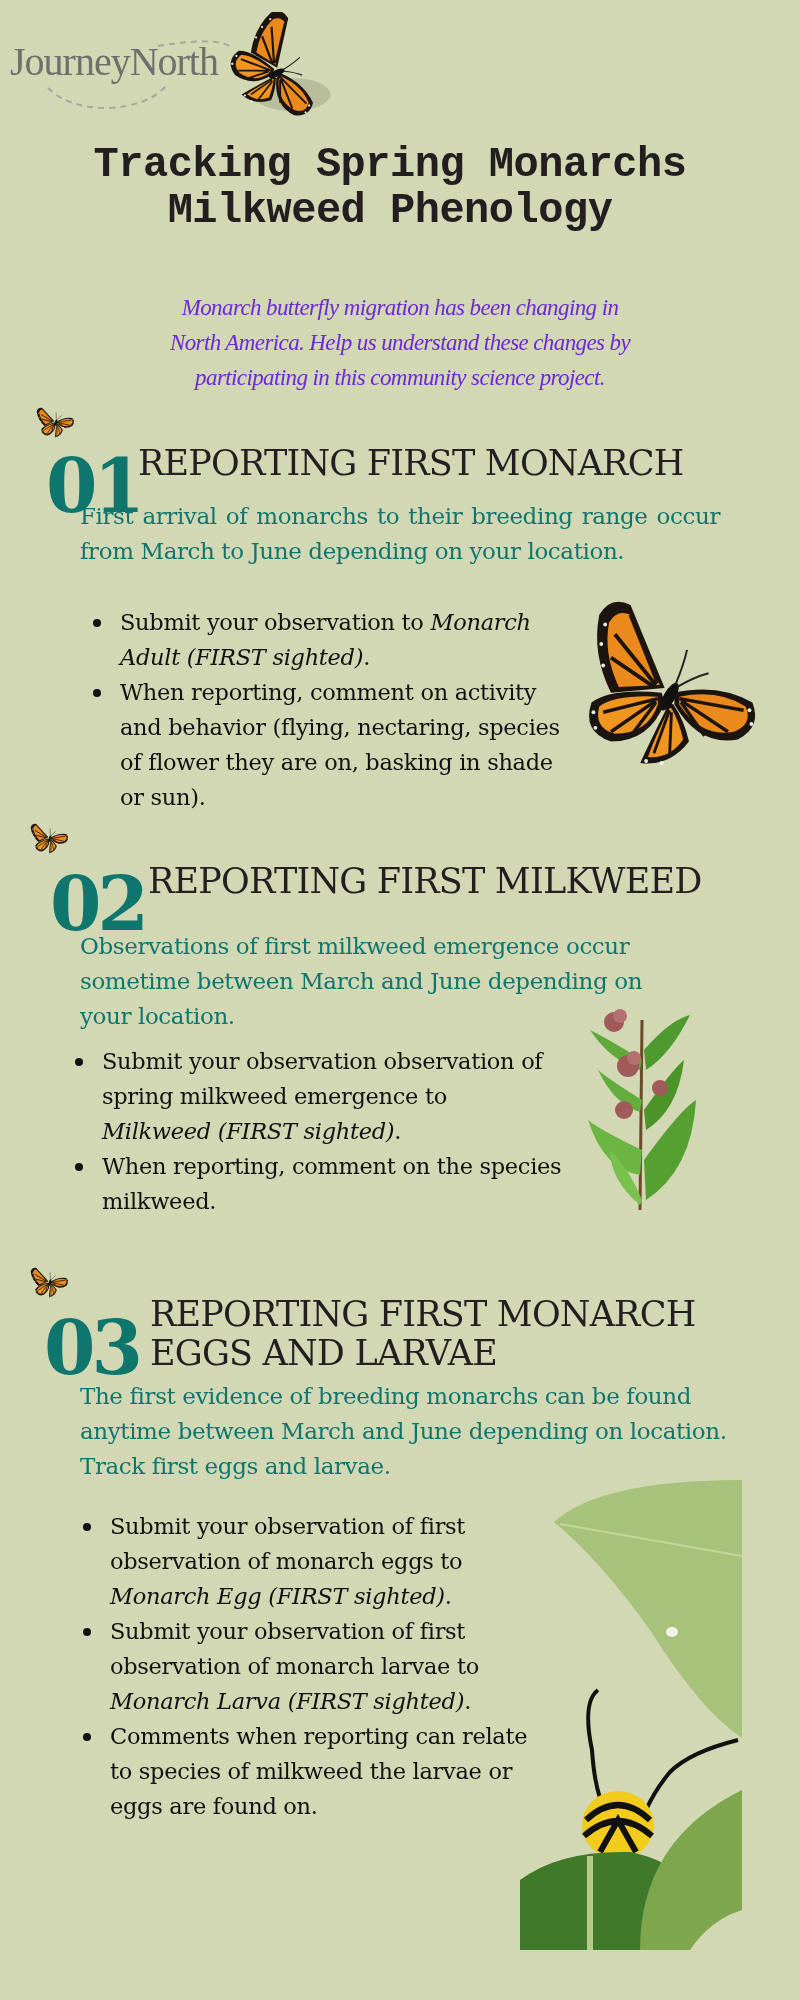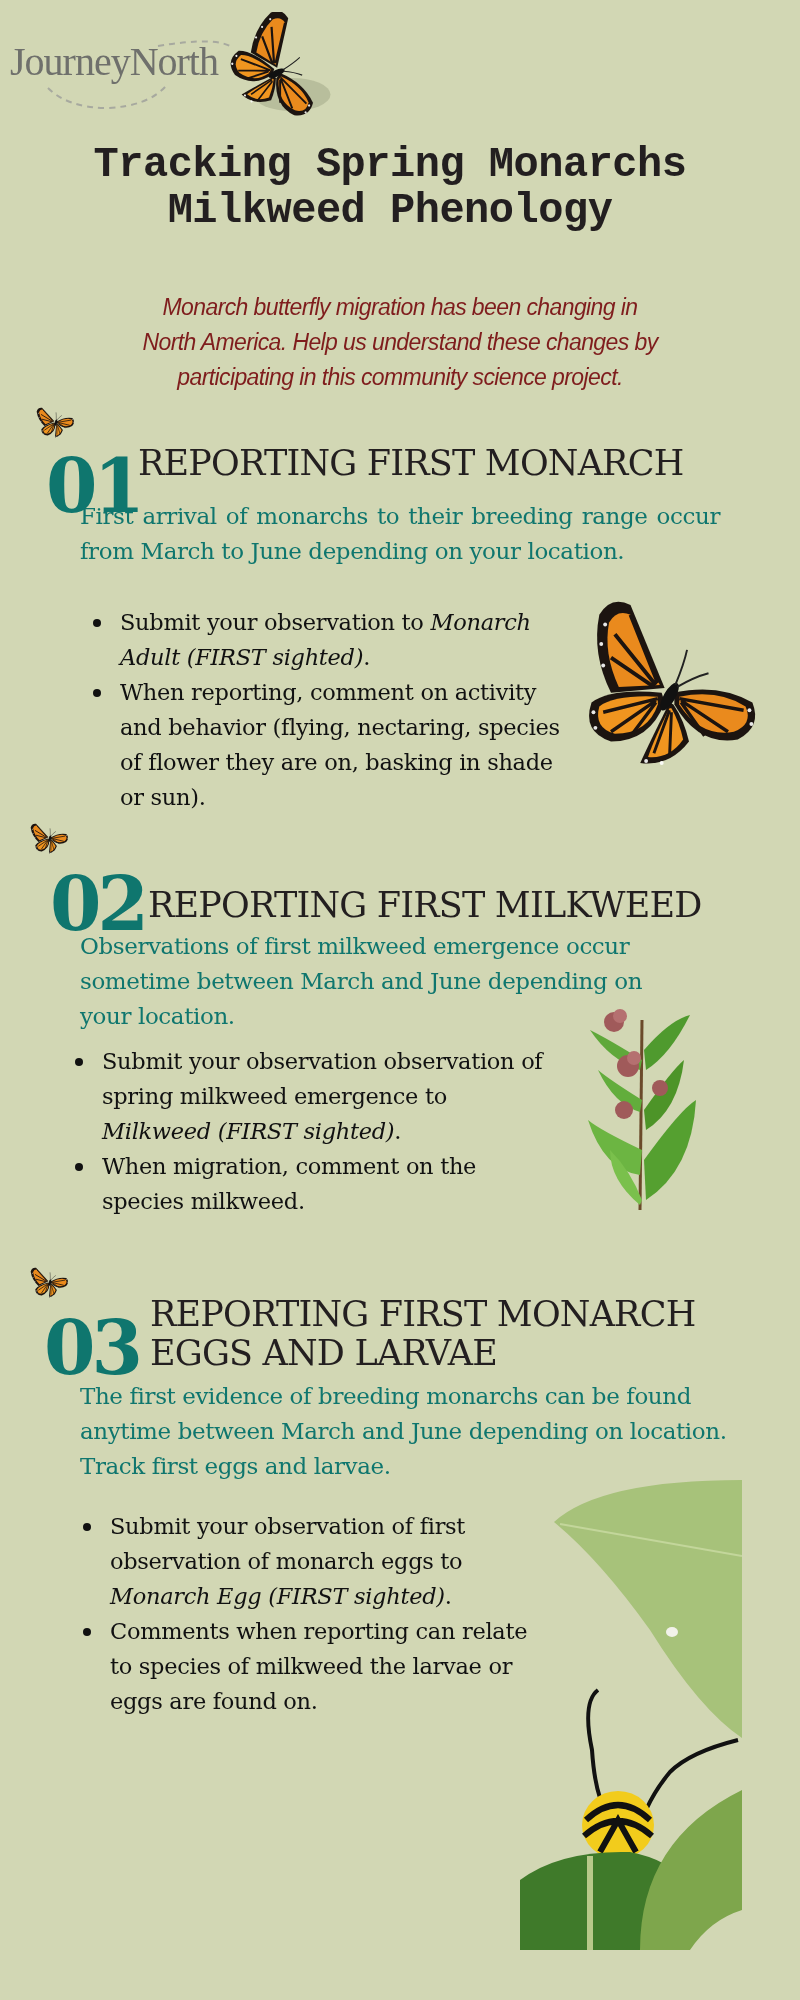--- a/index.html
+++ b/index.html
@@ -9,21 +9,21 @@
   .abs { position: absolute; }
 
   
   .logo { left: 8px; top: 12px; width: 330px; height: 120px; }
   .logo-text { position: absolute; left: 2px; top: 26px; font-family: "Liberation Serif", serif; font-size: 40px; color: #6f706c; letter-spacing: -1px; white-space: nowrap; }
   .logo-arc { position: absolute; left: 0; top: 14px; }
   .logo-butterfly { position: absolute; left: 218px; top: 0; }
 
   
   .title { left: 60px; top: 142px; width: 660px; text-align: center; font-family: Liberation Mono, monospace; font-weight: bold; font-size: 42px; line-height: 46px; color: #231f20; letter-spacing: -0.5px; }
-  .intro { left: 70px; top: 290px; width: 660px; text-align: center; font-family: Liberation Sans, sans-serif; font-style: italic; font-size: 23px; line-height: 35px; color: #7f1d1d; letter-spacing: -0.6px; }
+  .intro { left: 70px; top: 290px; width: 660px; text-align: center; font-family: Liberation Serif, serif; font-style: italic; font-size: 23px; line-height: 35px; color: #6d28d9; letter-spacing: -0.6px; }
 
   
   .sec-num { font-family: "DejaVu Serif", serif; font-weight: bold; font-size: 74px; line-height: 74px; color: #0f766e; letter-spacing: -4px; margin-top: 19px; }
   .sec-title { font-family: "DejaVu Serif", serif; font-size: 35px; line-height: 39px; color: #231f20; letter-spacing: -0.8px; white-space: nowrap; }
   .sec-para { font-family: "DejaVu Serif", serif; font-size: 23px; line-height: 35px; color: #0f766e; letter-spacing: -0.4px; }
   .justify { text-align: justify; text-align-last: left; }
 
   ul.bullets { list-style: none; }
   ul.bullets li { position: relative; font-family: "DejaVu Serif", serif; font-size: 22.5px; line-height: 35px; color: #111; letter-spacing: -0.3px; }
   ul.bullets li::before { content: ""; position: absolute; left: -27px; top: 14px; width: 8px; height: 8px; border-radius: 50%; background: #111; }
@@ -105,25 +105,25 @@
   <li><span>When reporting, comment on activity and behavior (flying, nectaring, species of flower they are on, basking in shade or sun).</span></li>
 </ul>
 <svg class="abs" style="left:572px; top:588px;" width="195" height="190" viewBox="0 0 200 180">
     <use href="#monarch"></use>
   </svg>
 
 <svg class="abs mini-fly" style="left:24px; top:818px;" viewBox="0 0 200 180">
     <use href="#monarch" transform="rotate(-20 100 90)"></use>
   </svg>
 <div class="abs sec-num" style="left:50px; top:848px;">02</div>
-<div class="abs sec-title" style="left:148px; top:886px;text-align:center;">REPORTING FIRST MILKWEED</div>
+<div class="abs sec-title" style="left:148px; top:862px;text-align:center;">REPORTING FIRST MILKWEED</div>
 <p class="abs sec-para" style="left:80px; top:929px; width:620px;">Observations of first milkweed emergence occur sometime between March and June depending on your location.</p>
 <ul class="abs bullets" style="left:102px; top:1044px; width:460px;">
   <li><span> Submit your observation observation of spring milkweed emergence to </span><span class="it">Milkweed (FIRST sighted)</span><span>.</span></li>
-  <li><span>When migration, comment on the species milkweed.</span></li>
+  <li><span>When reporting, comment on the species milkweed.</span></li>
 </ul>
 <svg class="abs" style="left:580px; top:1000px;" width="120" height="210" viewBox="0 0 120 210">
   <path d="M60 210 L62 20" stroke="#6b4a2a" stroke-width="3"></path>
   <path d="M62 60 Q30 40 10 30 Q30 60 60 70 Z" fill="#5fa83a"></path>
   <path d="M64 50 Q90 20 110 15 Q90 55 66 70 Z" fill="#4f9a2e"></path>
   <path d="M62 100 Q30 80 18 70 Q34 104 60 112 Z" fill="#62ad3c"></path>
   <path d="M64 110 Q92 70 104 60 Q98 110 66 130 Z" fill="#4d9428"></path>
   <path d="M62 150 Q20 130 8 120 Q24 170 60 175 Z" fill="#6cb542"></path>
   <path d="M64 160 Q100 110 116 100 Q112 170 66 200 Z" fill="#55a030"></path>
   <path d="M60 205 Q30 180 30 150 Q50 170 62 200 Z" fill="#7ac04c"></path>
@@ -141,20 +141,21 @@
     <use href="#monarch" transform="rotate(-20 100 90)"></use>
   </svg>
 <div class="abs sec-num" style="left:44px; top:1292px;">03</div>
 <div class="abs sec-title" style="left:150px; top:1295px;">
   <div>REPORTING FIRST MONARCH</div>
   <div>EGGS AND LARVAE</div>
 </div>
 <p class="abs sec-para" style="left:80px; top:1379px; width:650px;">The first evidence of breeding monarchs can be found anytime between March and June depending on location. Track first eggs and larvae.</p>
 <ul class="abs bullets" style="left:110px; top:1509px; width:430px;">
   <li><span>Submit your observation of first observation of monarch eggs to </span><span class="it">Monarch Egg (FIRST sighted)</span><span>.</span></li>
+  <li><span>Submit your observation of first observation of monarch larvae to </span><span class="it">Monarch Larva (FIRST sighted)</span><span>.</span></li>
   <li><span>Comments when reporting can relate to species of milkweed the larvae or eggs are found on.</span></li>
 </ul>
 <svg class="abs" style="left:520px; top:1480px;" width="222" height="470" viewBox="0 0 222 470">
 
   <path d="M34 42 Q80 0 222 0 L222 258 Q180 230 130 150 Q80 80 34 42 Z" fill="#a7c27a"></path>
   <path d="M40 44 Q130 60 222 76" stroke="#c3d69b" stroke-width="2" fill="none"></path>
   <ellipse cx="152" cy="152" rx="6" ry="5" fill="#f2f2ea"></ellipse>
 
   <path d="M78 210 Q62 222 72 270 Q74 300 80 318" stroke="#111" stroke-width="4" fill="none"></path>
   <path d="M218 260 Q170 272 150 292 Q135 310 126 330" stroke="#111" stroke-width="4" fill="none"></path>

